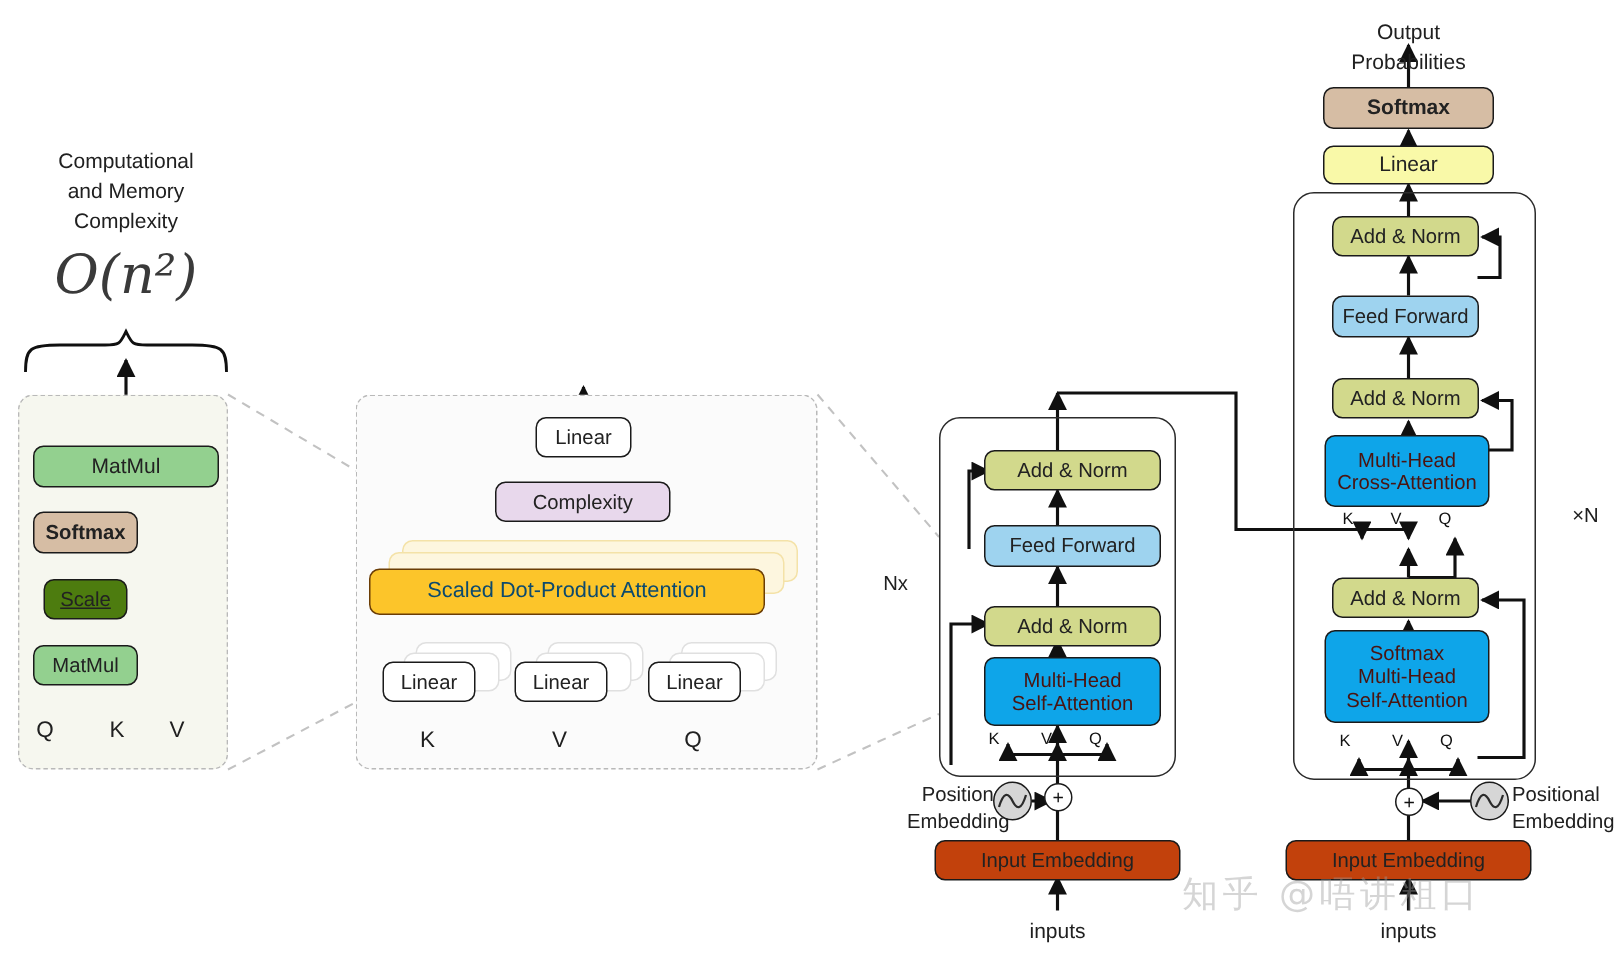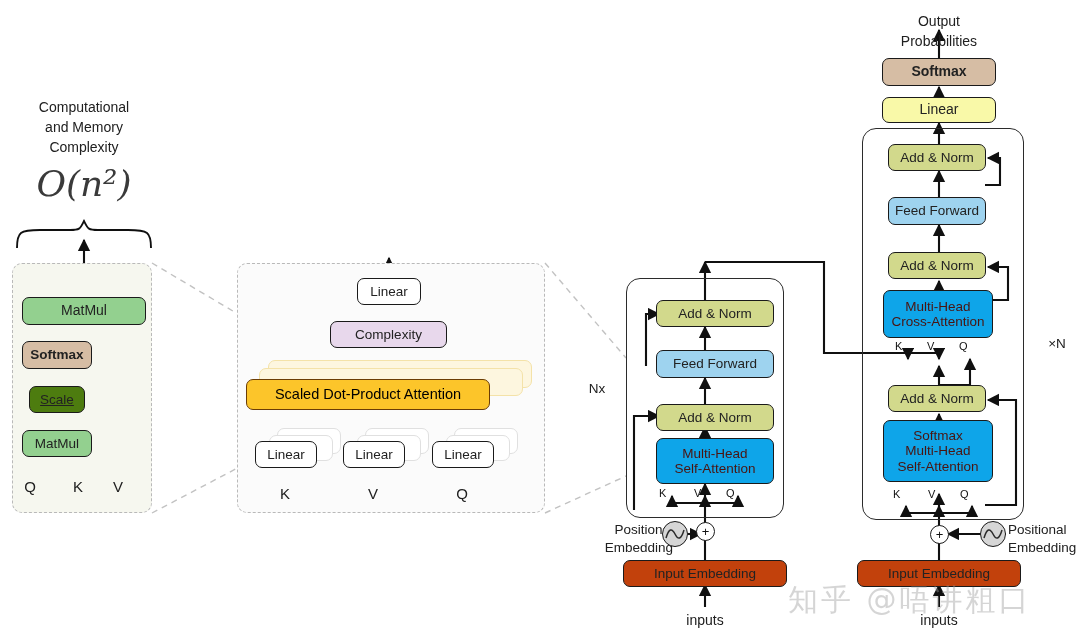--- a/index.html
+++ b/index.html
@@ -173,21 +173,21 @@
 
   <div class="node c-white" style="left:357px;top:278px;width:64px;height:27px;font-size:13.5px;">
     <span>Linear</span>
   </div>
   <div class="node c-lilac" style="left:330px;top:321px;width:117px;height:27px;font-size:13.5px;">
     <span>Complexity</span>
   </div>
 
   <div class="ghost amber" style="left:268px;top:360px;width:264px;height:28px;"></div>
   <div class="ghost amber" style="left:259px;top:368px;width:264px;height:28px;"></div>
-  <div class="node c-amber" style="left:246px;top:379px;width:244px;height:31px;font-size:14.5px;color:#000000;">
+  <div class="node c-amber" style="left:246px;top:379px;width:264px;height:31px;font-size:14.5px;color:#0c4a6e;">
     <span>Scaled Dot-Product Attention</span>
   </div>
 
   <div class="ghost" style="left:277px;top:428px;width:64px;height:26px;"></div>
   <div class="ghost" style="left:269px;top:435px;width:64px;height:26px;"></div>
   <div class="ghost" style="left:365px;top:428px;width:64px;height:26px;"></div>
   <div class="ghost" style="left:357px;top:435px;width:64px;height:26px;"></div>
   <div class="ghost" style="left:454px;top:428px;width:64px;height:26px;"></div>
   <div class="ghost" style="left:446px;top:435px;width:64px;height:26px;"></div>
 
@@ -294,15 +294,15 @@
     </svg>
   </div>
   <div class="lbl" style="left:1008px;top:521px;width:74px;font-size:13.5px;line-height:1.35;text-align:left;">Positional
 Embedding</div>
 
   <div class="node c-pink" style="left:857px;top:560px;width:164px;height:27px;font-size:13.5px;">
     <span>Input Embedding</span>
   </div>
   <div class="lbl" style="left:907px;top:612px;width:64px;font-size:14px;">inputs</div>
 
-  <div class="wm" style="left:788px;top:580px;font-size:30px;">知乎 @唔讲粗口</div>
+  <div class="wm" style="left:788px;top:580px;font-size:24px;">知乎 @唔讲粗口</div>
 
 </div>
 
 </body></html>

